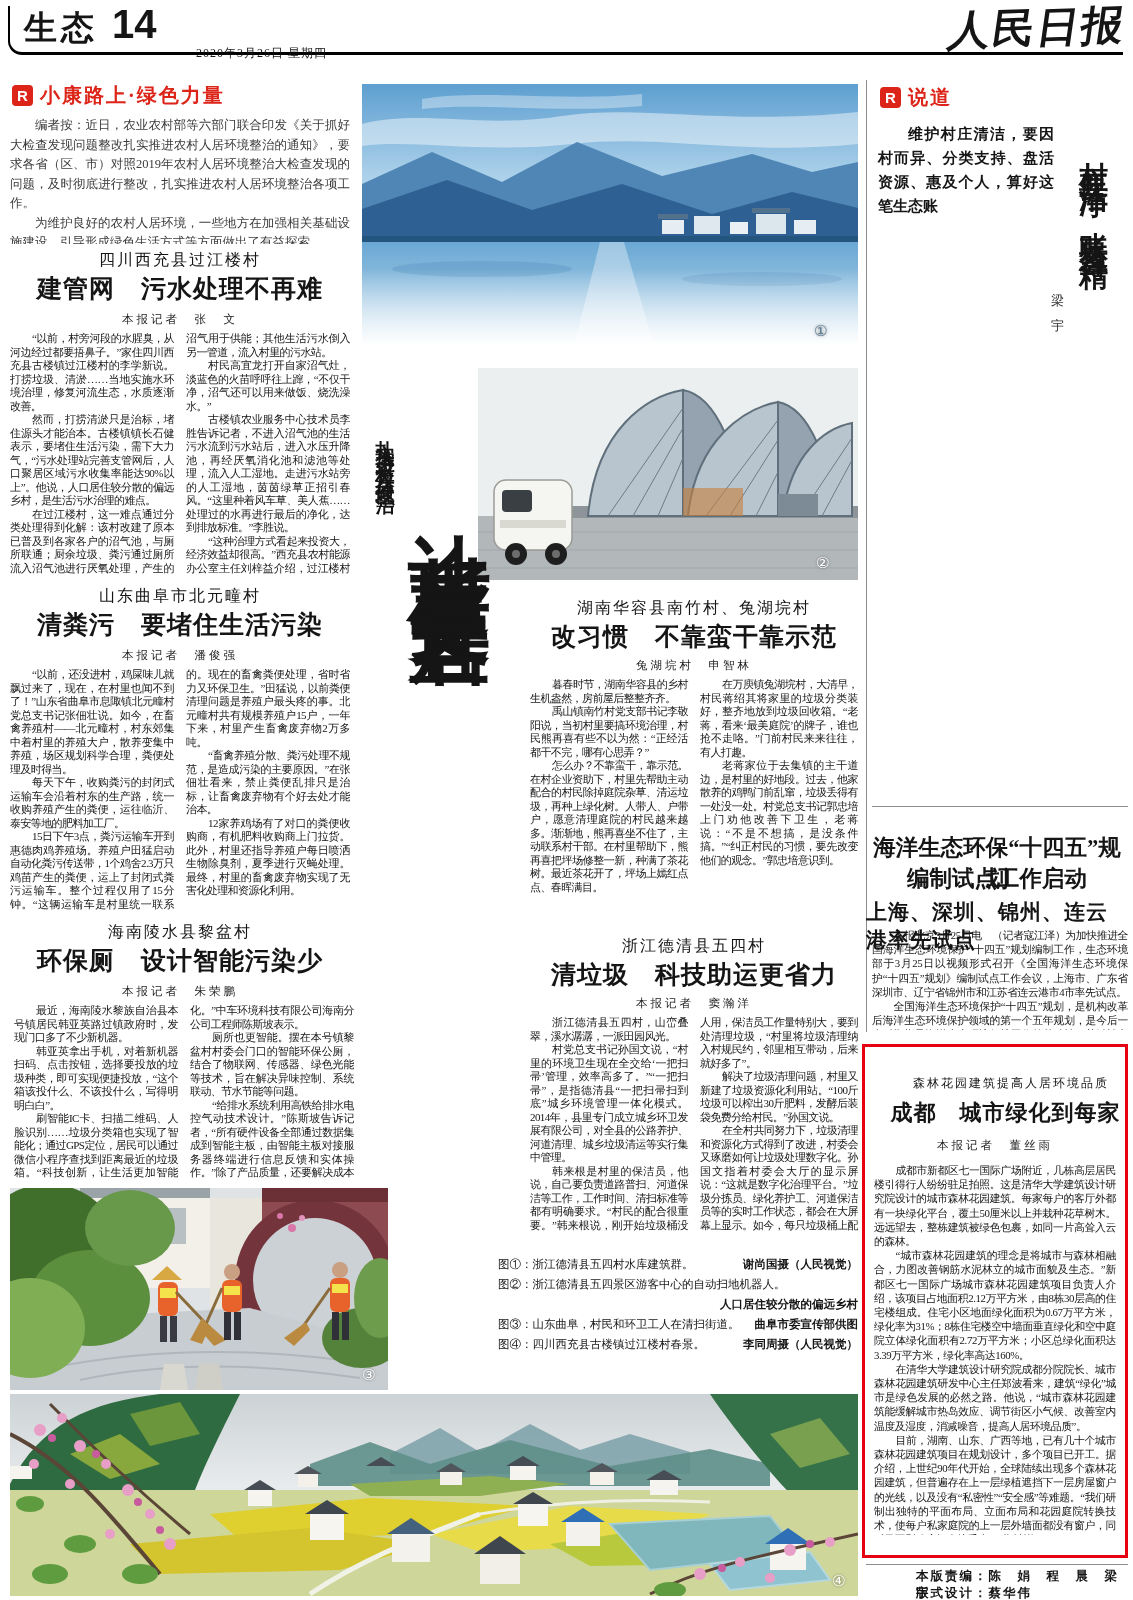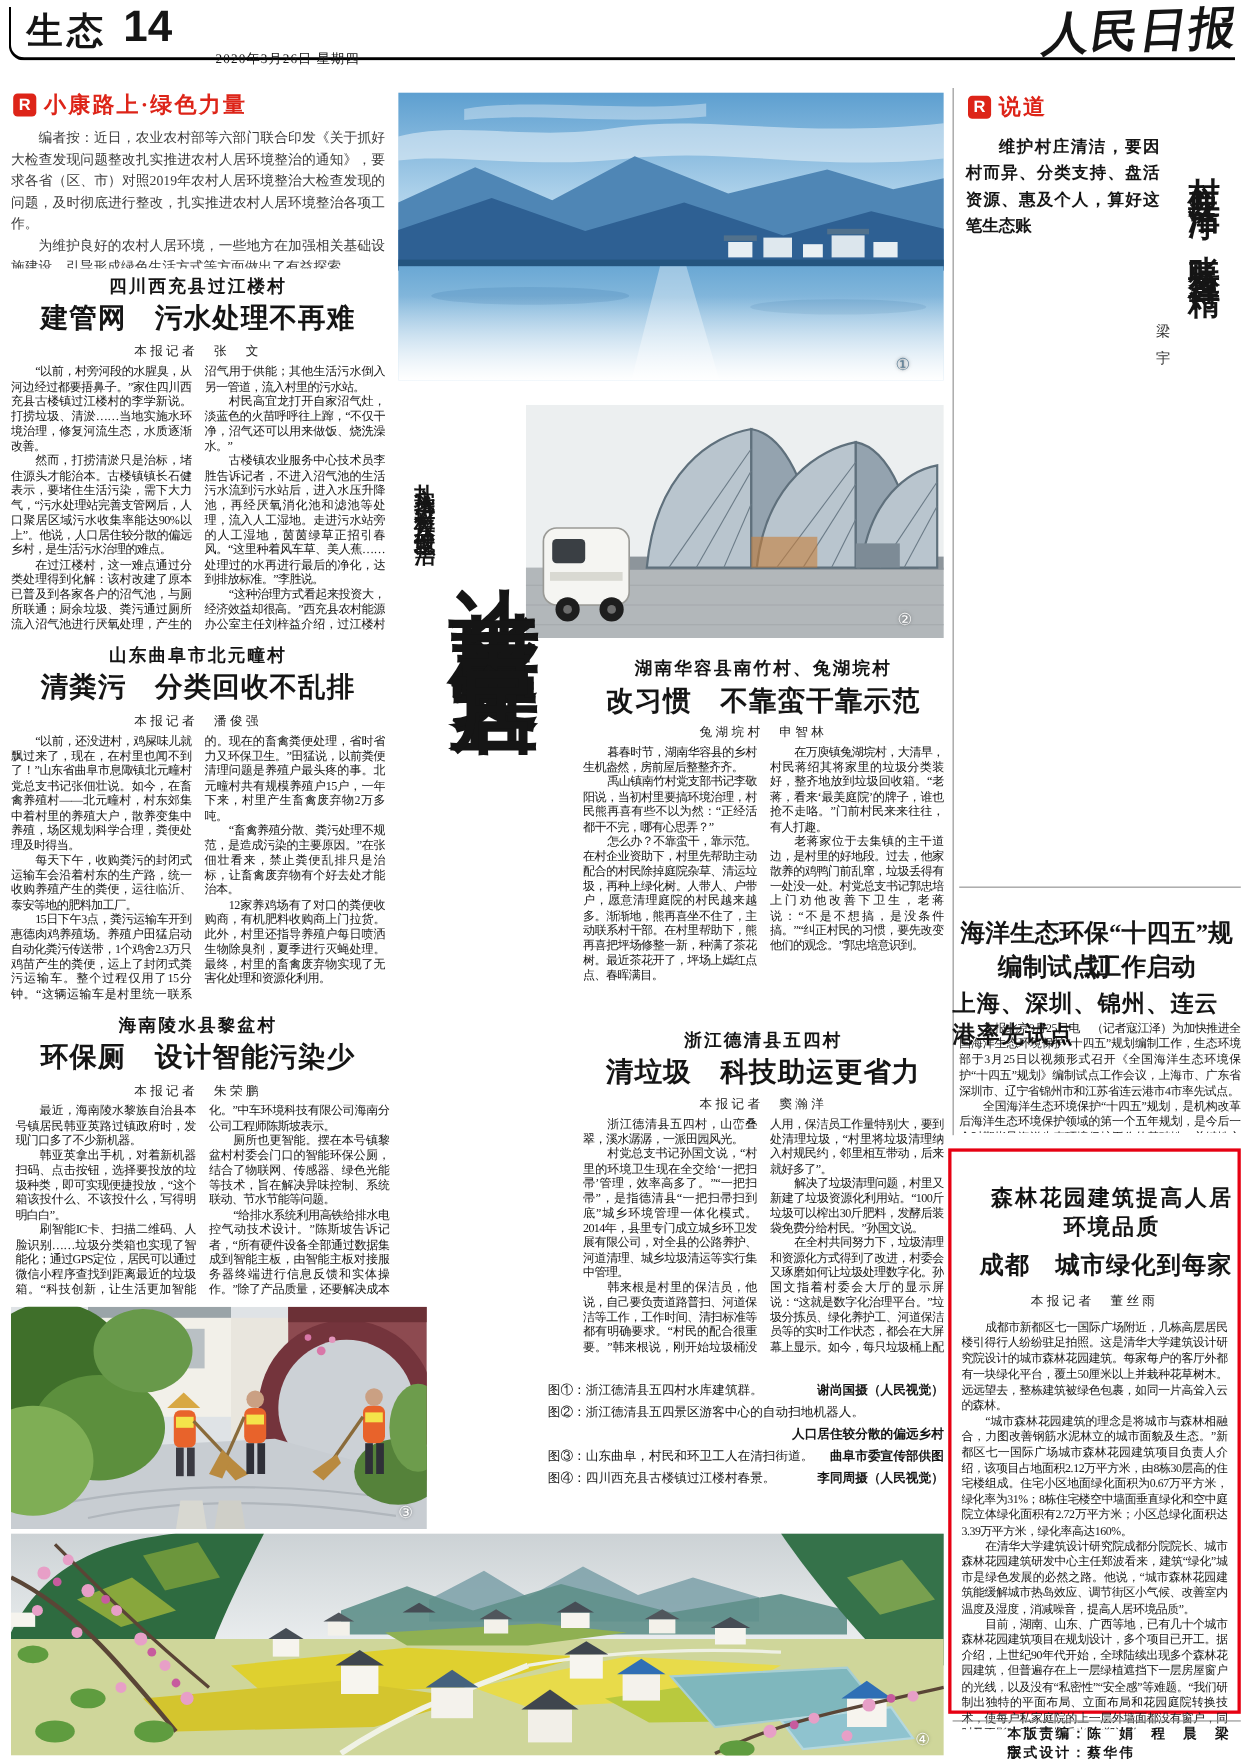--- a/index.html
+++ b/index.html
@@ -13,21 +13,21 @@
   .hdr-page{left:112px;top:2px;font-size:40px;font-weight:700;font-family:"Liberation Sans",sans-serif;}
   .hdr-date{left:196px;top:28px;font-size:12px;letter-spacing:1px;margin-top:17px;}
   .masthead{right:8px;top:0px;font-size:42px;font-weight:900;transform:skewX(-10deg) rotate(-2deg);
        letter-spacing:2px;}
   
   .badge{display:flex;align-items:center;gap:7px;}
   .badge .ic{width:21px;height:21px;background:#dd2418;color:#fff;border-radius:4px;
        font:bold 15px/21px "Liberation Sans",sans-serif;text-align:center;}
   .badge .lb{color:#dd2418;font-weight:800;font-size:20px;letter-spacing:2px;}
   
-  .kicker{font-size:16px;font-weight:700;text-align:center;letter-spacing:2px;}
+  .kicker{font-size:16px;font-weight:400;text-align:center;letter-spacing:2px;}
   .title{font-size:25px;font-weight:900;text-align:center;letter-spacing:1px;white-space:nowrap;}
   .byline{font-size:11.5px;text-align:center;letter-spacing:3px;color:#222;}
   .two-col{column-count:2;column-gap:12px;column-fill:auto;overflow:hidden;}
   .body-sm{font-size:11px;line-height:13.5px;letter-spacing:-0.6px;text-align:justify;}
   .plist p{margin:0;text-indent:2em;}
   .note{font-size:12.5px;line-height:19.5px;color:#3a3a3a;text-align:justify;}
   
   .vert{writing-mode:vertical-rl;text-orientation:upright;}
   .v-kicker{font-size:19px;font-weight:800;letter-spacing:5px;}
   .v-big{font-size:82px;font-weight:900;letter-spacing:11px;line-height:1;}
@@ -75,21 +75,21 @@
 <div class="abs two-col body-sm plist" style="left:10px;top:332px;width:340px;height:246px;">
     <p>“以前，村旁河段的水腥臭，从河边经过都要捂鼻子。”家住四川西充县古楼镇过江楼村的李学新说。打捞垃圾、清淤……当地实施水环境治理，修复河流生态，水质逐渐改善。</p>
     <p>然而，打捞清淤只是治标，堵住源头才能治本。古楼镇镇长石健表示，要堵住生活污染，需下大力气，“污水处理站完善支管网后，人口聚居区域污水收集率能达90%以上”。他说，人口居住较分散的偏远乡村，是生活污水治理的难点。</p>
     <p>在过江楼村，这一难点通过分类处理得到化解：该村改建了原本已普及到各家各户的沼气池，与厕所联通；厨余垃圾、粪污通过厕所流入沼气池进行厌氧处理，产生的沼气用于供能；其他生活污水倒入另一管道，流入村里的污水站。</p>
     <p>村民高宜龙打开自家沼气灶，淡蓝色的火苗呼呼往上蹿，“不仅干净，沼气还可以用来做饭、烧洗澡水。”</p>
     <p>古楼镇农业服务中心技术员李胜告诉记者，不进入沼气池的生活污水流到污水站后，进入水压升降池，再经厌氧消化池和滤池等处理，流入人工湿地。走进污水站旁的人工湿地，茵茵绿草正招引春风。“这里种着风车草、美人蕉……处理过的水再进行最后的净化，达到排放标准。”李胜说。</p>
     <p>“这种治理方式看起来投资大，经济效益却很高。”西充县农村能源办公室主任刘梓益介绍，过江楼村有1300亩桃树产业园，沼液沼渣都是高效有机肥，既减少买肥料的开支，又提高农产品品质，还比化肥环保。</p>
   </div>
 
 <div class="abs kicker" style="left:10px;top:586px;width:340px;">山东曲阜市北元疃村</div>
-<div class="abs title" style="left:10px;top:608px;width:340px;">清粪污　分类回收不乱排</div>
+<div class="abs title" style="left:10px;top:608px;width:340px;">清粪污　要堵住生活污染</div>
 <div class="abs byline" style="left:10px;top:648px;width:340px;">本报记者　潘俊强</div>
 <div class="abs two-col body-sm plist" style="left:10px;top:668px;width:340px;height:248px;">
     <p>“以前，还没进村，鸡屎味儿就飘过来了，现在，在村里也闻不到了！”山东省曲阜市息陬镇北元疃村党总支书记张佃壮说。如今，在畜禽养殖村——北元疃村，村东郊集中着村里的养殖大户，散养变集中养殖，场区规划科学合理，粪便处理及时得当。</p>
     <p>每天下午，收购粪污的封闭式运输车会沿着村东的生产路，统一收购养殖产生的粪便，运往临沂、泰安等地的肥料加工厂。</p>
     <p>15日下午3点，粪污运输车开到惠德肉鸡养殖场。养殖户田猛启动自动化粪污传送带，1个鸡舍2.3万只鸡苗产生的粪便，运上了封闭式粪污运输车。整个过程仅用了15分钟。“这辆运输车是村里统一联系的。现在的畜禽粪便处理，省时省力又环保卫生。”田猛说，以前粪便清理问题是养殖户最头疼的事。北元疃村共有规模养殖户15户，一年下来，村里产生畜禽废弃物2万多吨。</p>
     <p>“畜禽养殖分散、粪污处理不规范，是造成污染的主要原因。”在张佃壮看来，禁止粪便乱排只是治标，让畜禽废弃物有个好去处才能治本。</p>
     <p>12家养鸡场有了对口的粪便收购商，有机肥料收购商上门拉货。此外，村里还指导养殖户每日喷洒生物除臭剂，夏季进行灭蝇处理。最终，村里的畜禽废弃物实现了无害化处理和资源化利用。</p>
   </div>
 
 <div class="abs kicker" style="left:10px;top:922px;width:340px;">海南陵水县黎盆村</div>
@@ -429,21 +429,21 @@
 
 <div class="abs ocean-title" style="left:866px;top:832px;width:262px;">海洋生态环保“十四五”规划</div>
 <div class="abs ocean-title" style="left:866px;top:863px;width:262px;">编制试点工作启动</div>
 <div class="abs ocean-sub" style="left:866px;top:898px;width:262px;">上海、深圳、锦州、连云港率先试点</div>
 <div class="abs dense plist" style="left:872px;top:928px;width:256px;height:102px;">
     <p>本报北京3月25日电　（记者寇江泽）为加快推进全国海洋生态环境保护“十四五”规划编制工作，生态环境部于3月25日以视频形式召开《全国海洋生态环境保护“十四五”规划》编制试点工作会议，上海市、广东省深圳市、辽宁省锦州市和江苏省连云港市4市率先试点。</p>
     <p>全国海洋生态环境保护“十四五”规划，是机构改革后海洋生态环境保护领域的第一个五年规划，是今后一个时期指导海洋生态环境保护工作的基础性、关键性文件。</p>
   </div>
 
 <div class="abs redbox" style="left:862px;top:1044px;width:260px;height:508px;">
-  <div class="kicker" style="margin-top:28px;font-size:20px;margin-left:32px;">森林花园建筑提高人居环境品质</div>
+  <div class="kicker" style="margin-top:28px;font-size:12px;margin-left:32px;">森林花园建筑提高人居环境品质</div>
   <div class="title" style="margin-top:6px;font-size:22px;margin-left:21px;">成都　城市绿化到每家</div>
   <div class="byline" style="margin-top:10px;">本报记者　董丝雨</div>
   <div class="dense plist" style="margin:10px 9px 0 9px;height:372px;">
       <p>成都市新都区七一国际广场附近，几栋高层居民楼引得行人纷纷驻足拍照。这是清华大学建筑设计研究院设计的城市森林花园建筑。每家每户的客厅外都有一块绿化平台，覆土50厘米以上并栽种花草树木。远远望去，整栋建筑被绿色包裹，如同一片高耸入云的森林。</p>
       <p>“城市森林花园建筑的理念是将城市与森林相融合，力图改善钢筋水泥林立的城市面貌及生态。”新都区七一国际广场城市森林花园建筑项目负责人介绍，该项目占地面积2.12万平方米，由8栋30层高的住宅楼组成。住宅小区地面绿化面积为0.67万平方米，绿化率为31%；8栋住宅楼空中墙面垂直绿化和空中庭院立体绿化面积有2.72万平方米；小区总绿化面积达3.39万平方米，绿化率高达160%。</p>
       <p>在清华大学建筑设计研究院成都分院院长、城市森林花园建筑研发中心主任郑波看来，建筑“绿化”城市是绿色发展的必然之路。他说，“城市森林花园建筑能缓解城市热岛效应、调节街区小气候、改善室内温度及湿度，消减噪音，提高人居环境品质”。</p>
       <p>目前，湖南、山东、广西等地，已有几十个城市森林花园建筑项目在规划设计，多个项目已开工。据介绍，上世纪90年代开始，全球陆续出现多个森林花园建筑，但普遍存在上一层绿植遮挡下一层房屋窗户的光线，以及没有“私密性”“安全感”等难题。“我们研制出独特的平面布局、立面布局和花园庭院转换技术，使每户私家庭院的上一层外墙面都没有窗户，同时又不影响房间直接采光。”郑波说。</p>
     </div>
 </div>
 

